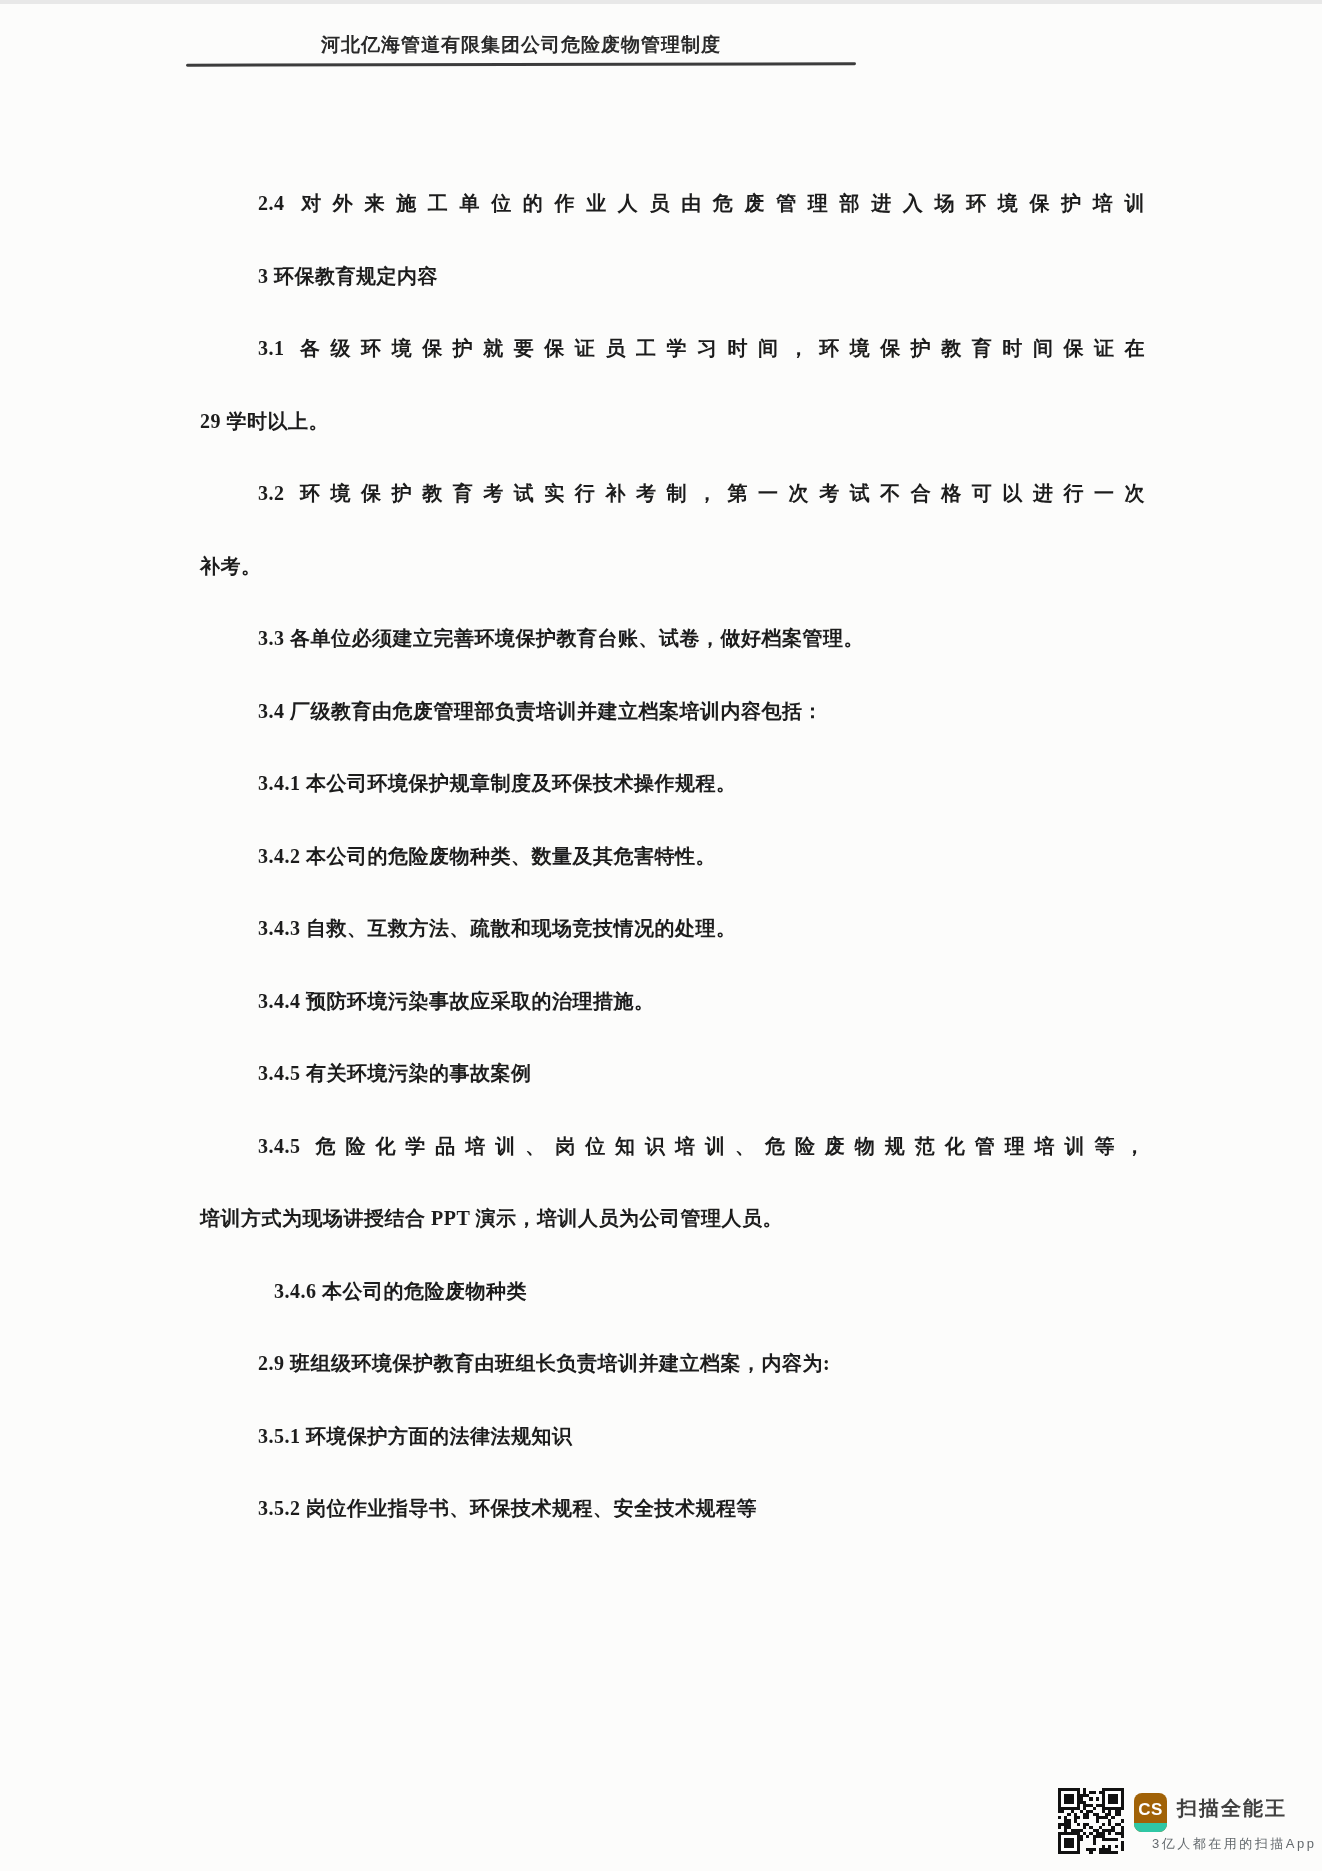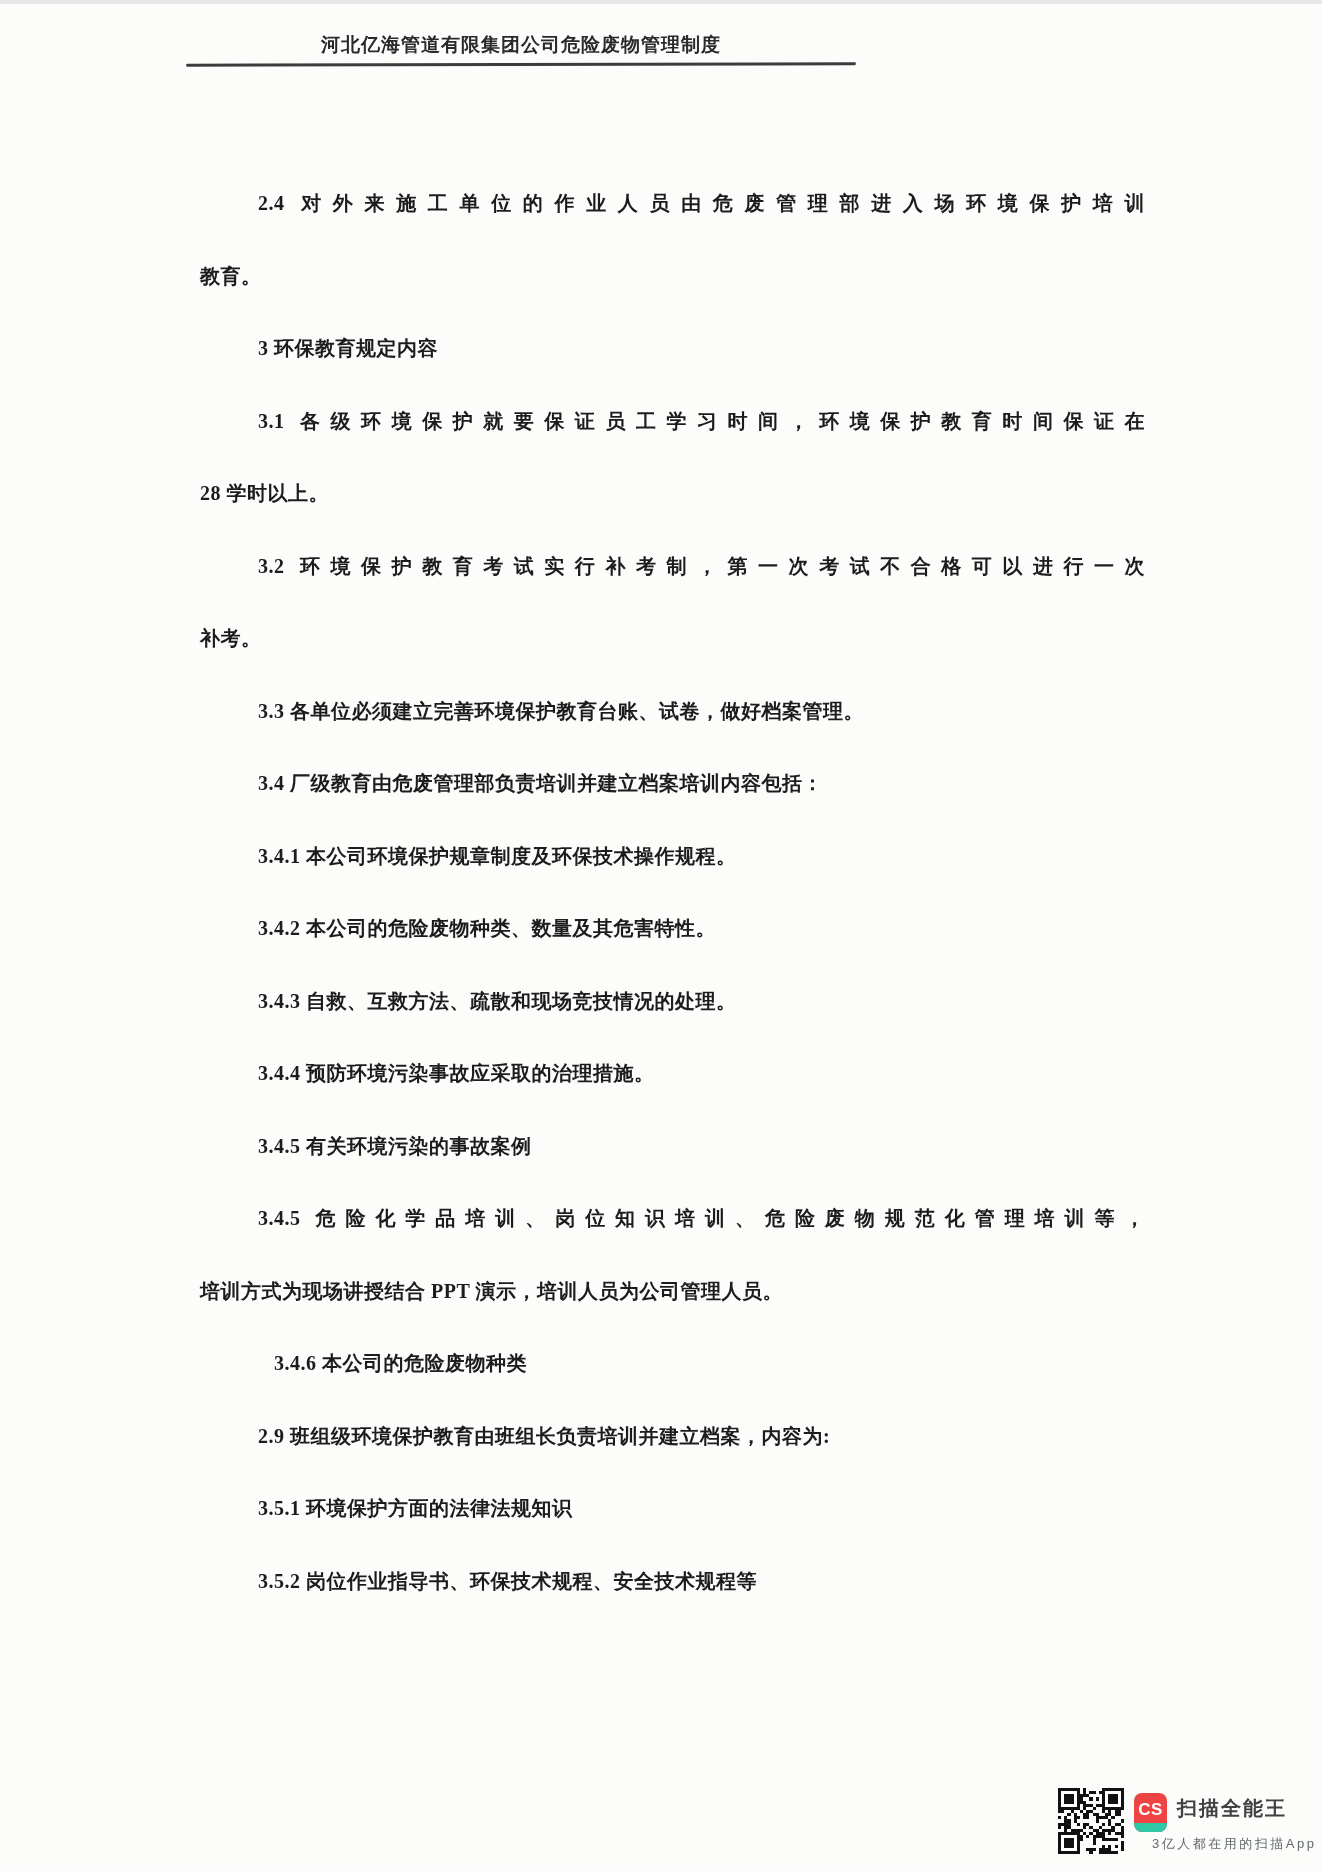--- a/index.html
+++ b/index.html
@@ -23,21 +23,21 @@
     height:72.5px;line-height:72.5px;font-size:20px;font-weight:600;
     white-space:nowrap;letter-spacing:0.5px;
   }
   .indent{text-indent:58px;}
   .indent-lg{text-indent:74px;}
   .stretch{white-space:normal;text-align:justify;text-align-last:justify;overflow:hidden;}
   
   .qr{position:absolute;left:1058px;top:1784px;width:66px;height:66px;shape-rendering:crispEdges;}
   .cs-logo{
     position:absolute;left:1134px;top:1789px;width:33px;height:39px;
-    border-radius:8px;overflow:hidden;background:#ef4444;
+    border-radius:8px;overflow:hidden;background:#a16207;
   }
   .cs-text{
     display:block;height:30px;line-height:33px;text-align:center;color:#ffffff;
     font-family:"Liberation Sans",sans-serif;font-weight:700;font-size:17px;letter-spacing:0.5px;
   }
   .cs-strip{position:absolute;bottom:0;left:0;right:0;height:9px;background:#2fc7a5;}
   .brand-name{
     position:absolute;left:1177px;top:1791px;
     font-family:"Liberation Sans",sans-serif;font-weight:700;font-size:20px;
     letter-spacing:2px;color:#404040;white-space:nowrap;
@@ -51,24 +51,23 @@
 </head>
 <body>
 
 <div class="page">
 
   <div class="header-title">河北亿海管道有限集团公司危险废物管理制度</div>
   <div class="header-rule"></div>
 
   <div class="doc-body">
     <div class="line indent stretch">2.4  对外来施工单位的作业人员由危废管理部进入场环境保护培训</div>
-    <div class="line">教育。</div>
     <div class="line indent">3  环保教育规定内容</div>
     <div class="line indent stretch">3.1 各级环境保护就要保证员工学习时间，环境保护教育时间保证在</div>
-    <div class="line">28 学时以上。</div>
+    <div class="line">29 学时以上。</div>
     <div class="line indent stretch">3.2 环境保护教育考试实行补考制，第一次考试不合格可以进行一次</div>
     <div class="line">补考。</div>
     <div class="line indent">3.3  各单位必须建立完善环境保护教育台账、试卷，做好档案管理。</div>
     <div class="line indent">3.4 厂级教育由危废管理部负责培训并建立档案培训内容包括：</div>
     <div class="line indent">3.4.1 本公司环境保护规章制度及环保技术操作规程。</div>
     <div class="line indent">3.4.2 本公司的危险废物种类、数量及其危害特性。</div>
     <div class="line indent">3.4.3 自救、互救方法、疏散和现场竞技情况的处理。</div>
     <div class="line indent">3.4.4  预防环境污染事故应采取的治理措施。</div>
     <div class="line indent">3.4.5  有关环境污染的事故案例</div>
     <div class="line indent stretch">3.4.5 危险化学品培训、岗位知识培训、危险废物规范化管理培训等，</div>

